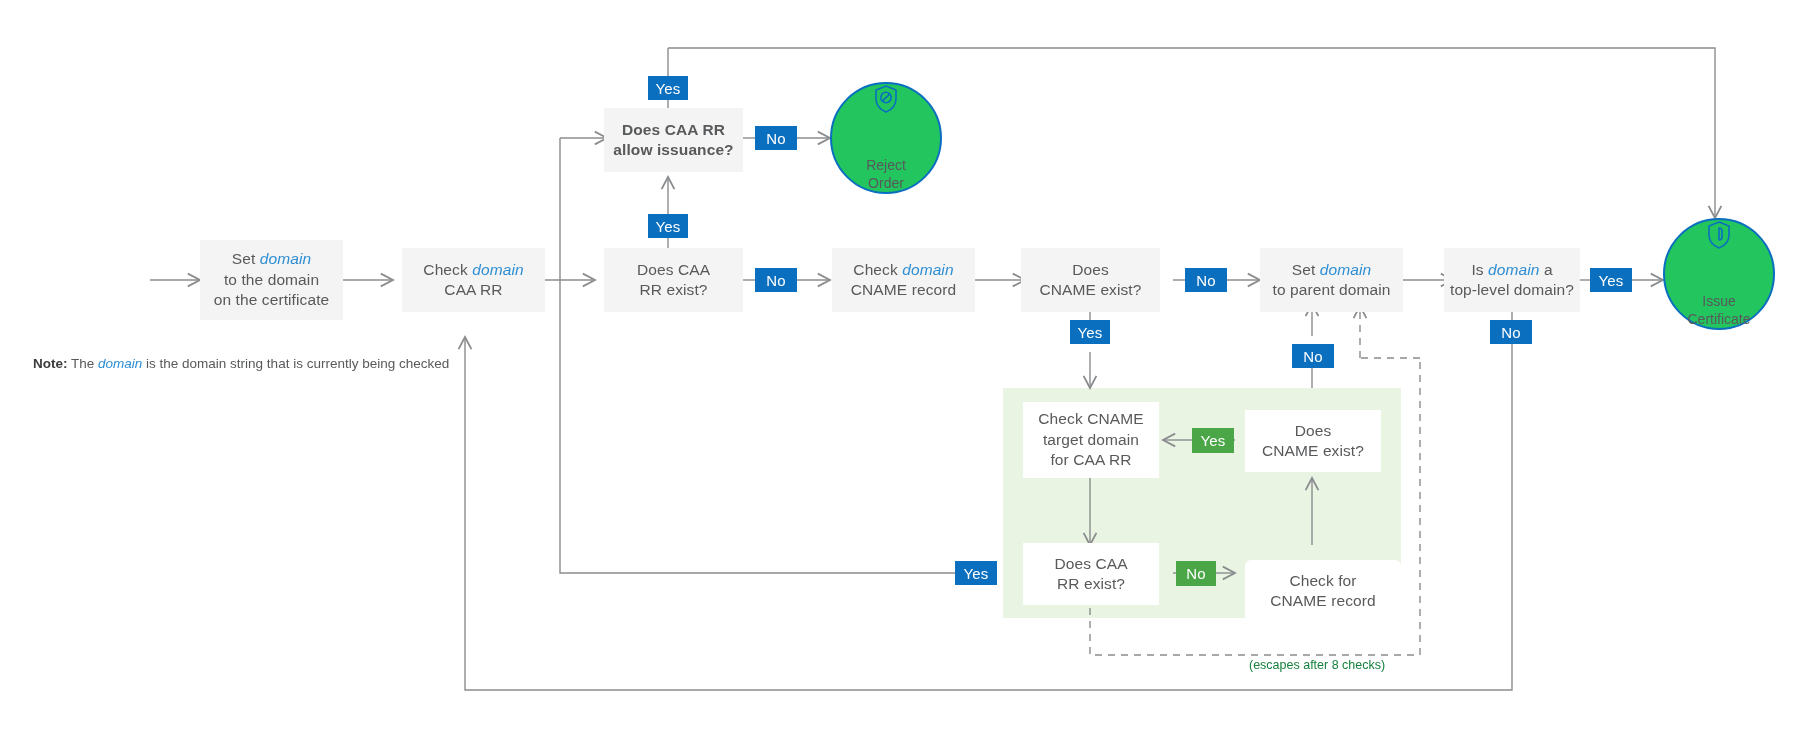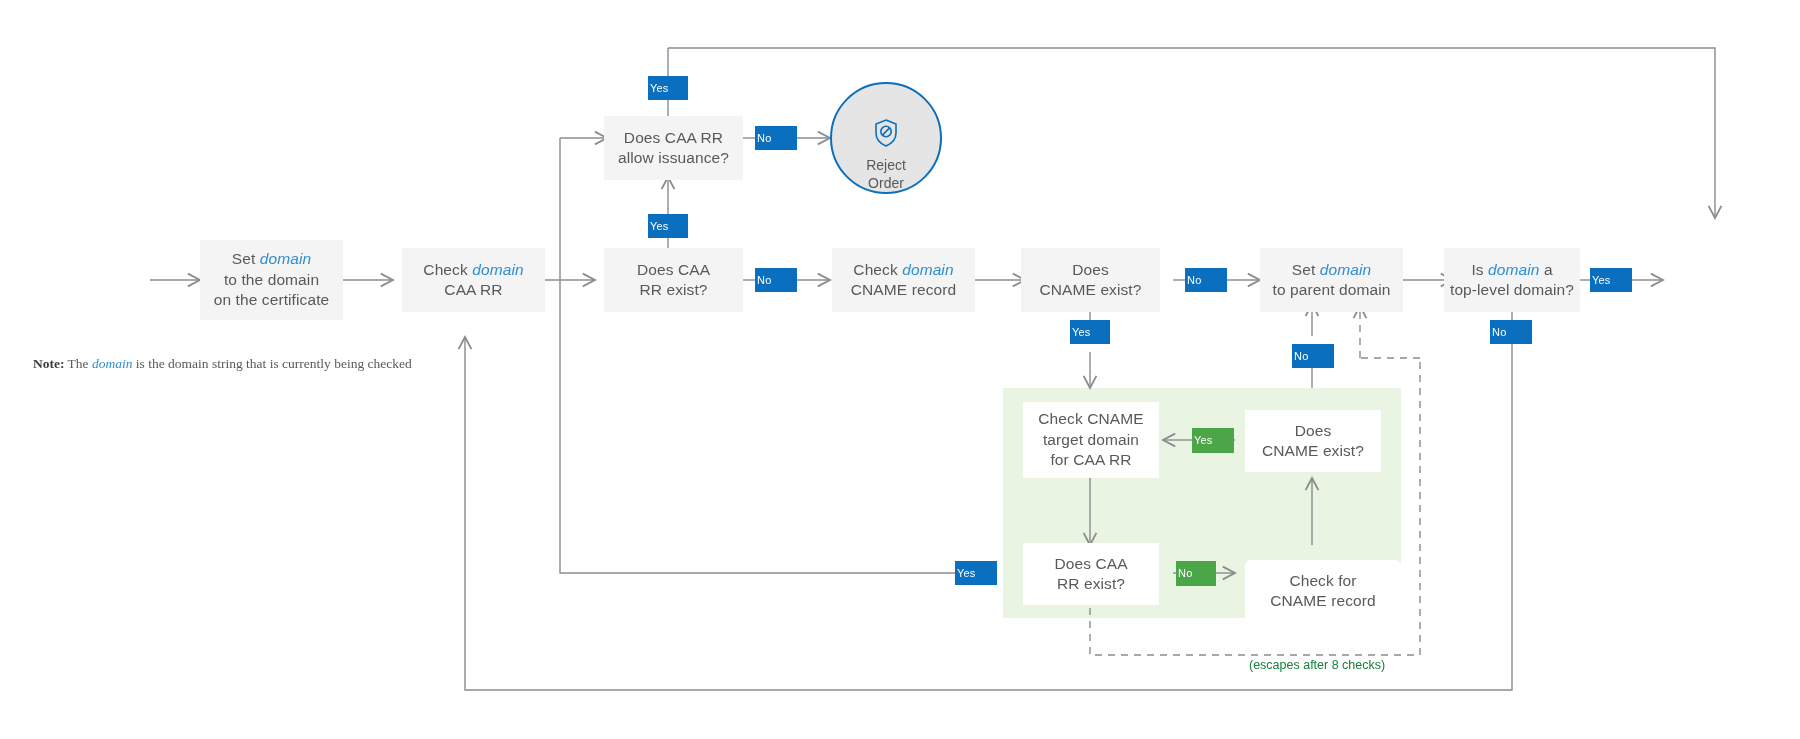--- a/index.html
+++ b/index.html
@@ -24,61 +24,60 @@
   }
   .node.gray { background: #f4f4f4; }
   .node.white { background: #ffffff; }
 
   .node em { font-style: italic; color: #2d8ed4; font-weight: 400; }
 
   .term {
     position: absolute;
     border: 2px solid #0a6fbf;
     border-radius: 50%;
-    background: #e5e5e5;
+    background: #22c55e;
     display: flex; flex-direction: column;
-    align-items: center; justify-content: flex-end;
+    align-items: center; justify-content: space-between;
     color: #58595b;
     font-size: 14px;
     line-height: 1.25;
     text-align: center;
   }
   .term .glyph { margin-bottom: 5px; display:block; }
   .term .term-label { white-space: pre-line; }
 
   .loopbox {
     position: absolute;
     background: #e9f4e3;
   }
 
   .tag {
     position: absolute;
-    display: flex; align-items: center; 
+    display: flex; align-items: center; justify-content: center;
     color: #ffffff;
-    font-size: 11px;
+    font-size: 15px;
     line-height: 1;
     padding: 0 2px;
     letter-spacing: .2px;
   }
   .tag.blue { background: #0a6fbf; }
   .tag.green { background: #4ba648; }
 
   .capt {
     position: absolute;
     color: #58595b;
     font-size: 15px;
     line-height: 1.35;
     white-space: pre-line;
   }
   .note {
     position: absolute;
     color: #58595b;
     font-size: 13.5px;
     line-height: 1.3;
-    font-family: Liberation Serif, serif;
   }
   .note b { color: #3b3b3d; font-weight: 700; }
   .note em { font-style: italic; color: #2d8ed4; }
 
   .small-capt {
     position: absolute;
     color: #15803d;
     font-size: 12.5px;
   }
 </style>
@@ -160,38 +159,48 @@
       <svg width="26" height="30" viewBox="0 0 26 30">
         <path d="M13 2 L23 6 V15 C23 22 18 26 13 28 C8 26 3 22 3 15 V6 Z" fill="none" stroke="#0a6fbf" stroke-width="1.6"></path>
         <circle cx="13" cy="13.5" r="5.2" fill="none" stroke="#0a6fbf" stroke-width="1.6"></circle>
         <line x1="9.4" y1="17.1" x2="16.6" y2="9.9" stroke="#0a6fbf" stroke-width="1.6"></line>
       </svg>
     </span>
     <span class="term-label">Reject
 Order</span>
   </div>
 
+  <div class="term" style="left:1663px; top:218px; width:112px; height:112px;">
+    <span class="glyph">
+      <svg width="26" height="30" viewBox="0 0 26 30">
+        <path d="M13 2 L23 6 V15 C23 22 18 26 13 28 C8 26 3 22 3 15 V6 Z" fill="none" stroke="#0a6fbf" stroke-width="1.6"></path>
+        <path d="M13 8 C15 8 16 9.2 16 11 V17 C16 18.8 15 20 13 20 Z" fill="none" stroke="#0a6fbf" stroke-width="1.6" stroke-linejoin="round"></path>
+      </svg>
+    </span>
+    <span class="term-label">Issue
+Certificate</span>
+  </div>
 
   <div class="node gray" style="left:200px; top:240px; width:143px; height:80px;">
     <span><span>Set </span><em>domain</em><span style="white-space:pre-line">
 to the domain
 on the certificate</span></span>
   </div>
 
   <div class="node gray" style="left:402px; top:248px; width:143px; height:64px;">
     <span><span>Check </span><em>domain</em><span style="white-space:pre-line">
 CAA RR</span></span>
   </div>
 
   <div class="node gray" style="left:604px; top:248px; width:139px; height:64px;">
     <span style="white-space:pre-line">Does CAA
 RR exist?</span>
   </div>
 
-  <div class="node gray" style="left:604px; top:116px; width:139px; height:64px;">
+  <div class="node gray" style="left:604px; top:108px; width:139px; height:64px;font-weight:bold;">
     <span style="white-space:pre-line">Does CAA RR
 allow issuance?</span>
   </div>
 
   <div class="node gray" style="left:832px; top:248px; width:143px; height:64px;">
     <span><span>Check </span><em>domain</em><span style="white-space:pre-line">
 CNAME record</span></span>
   </div>
 
   <div class="node gray" style="left:1021px; top:248px; width:139px; height:64px;">

